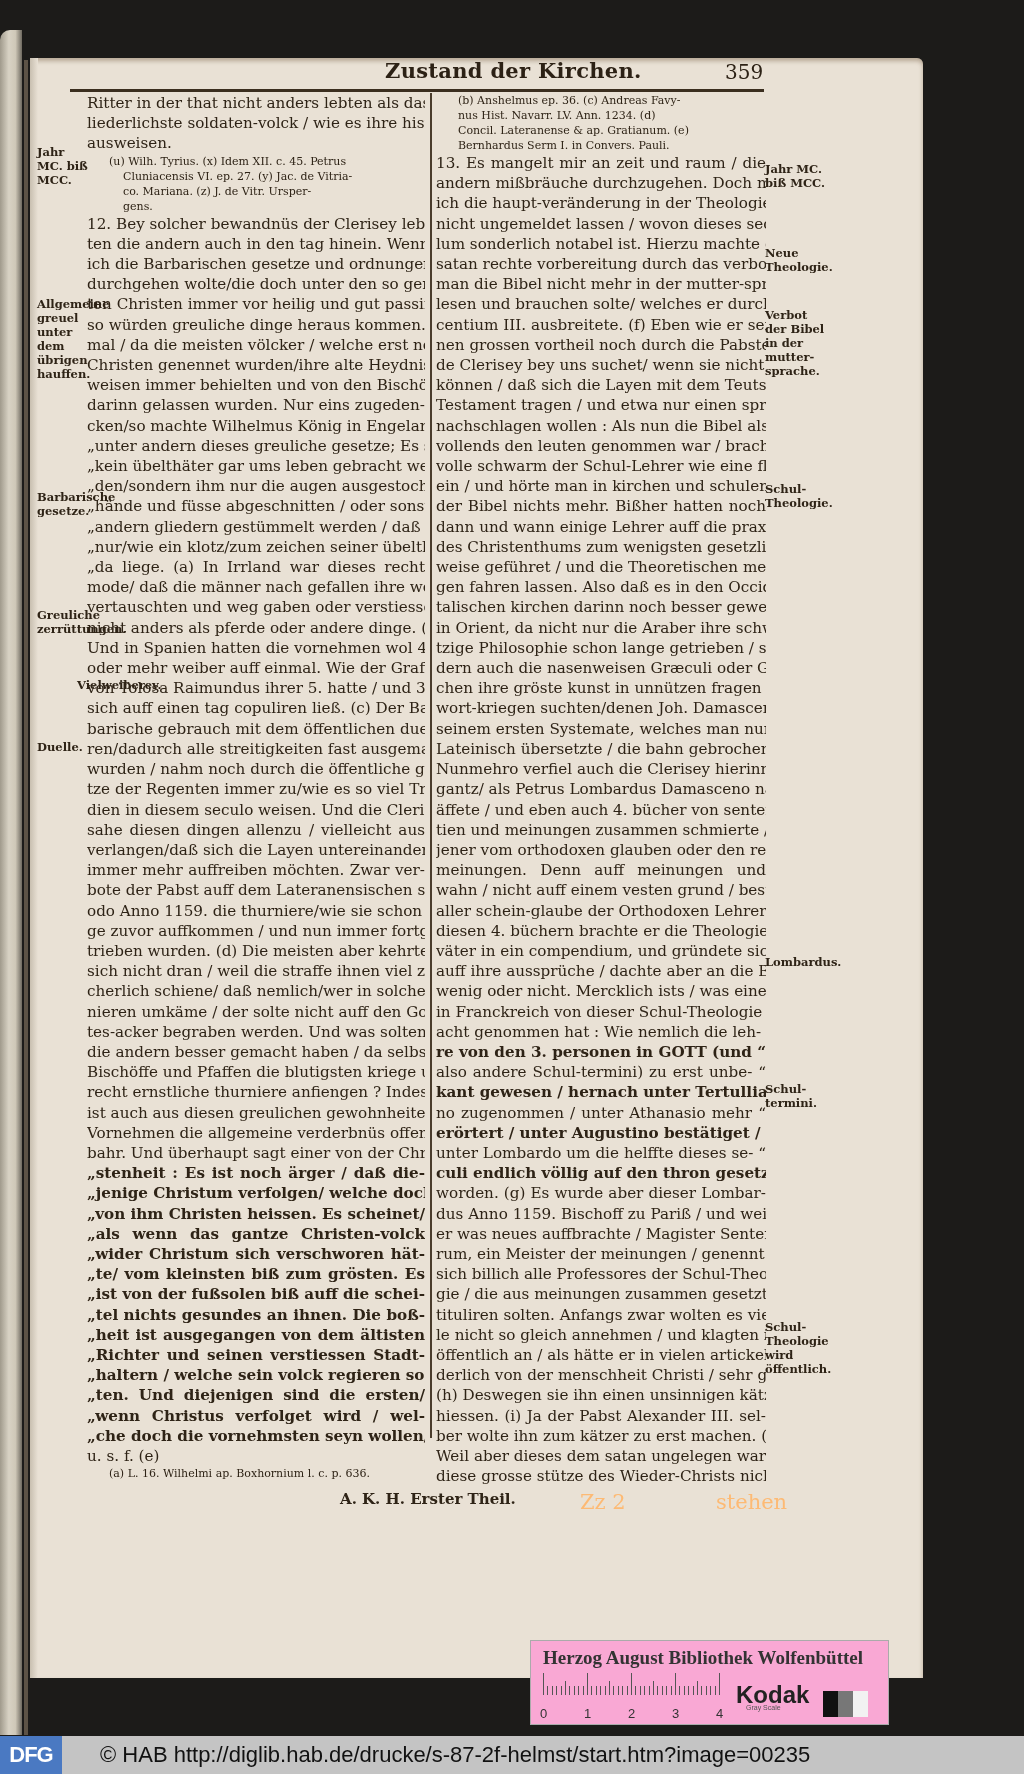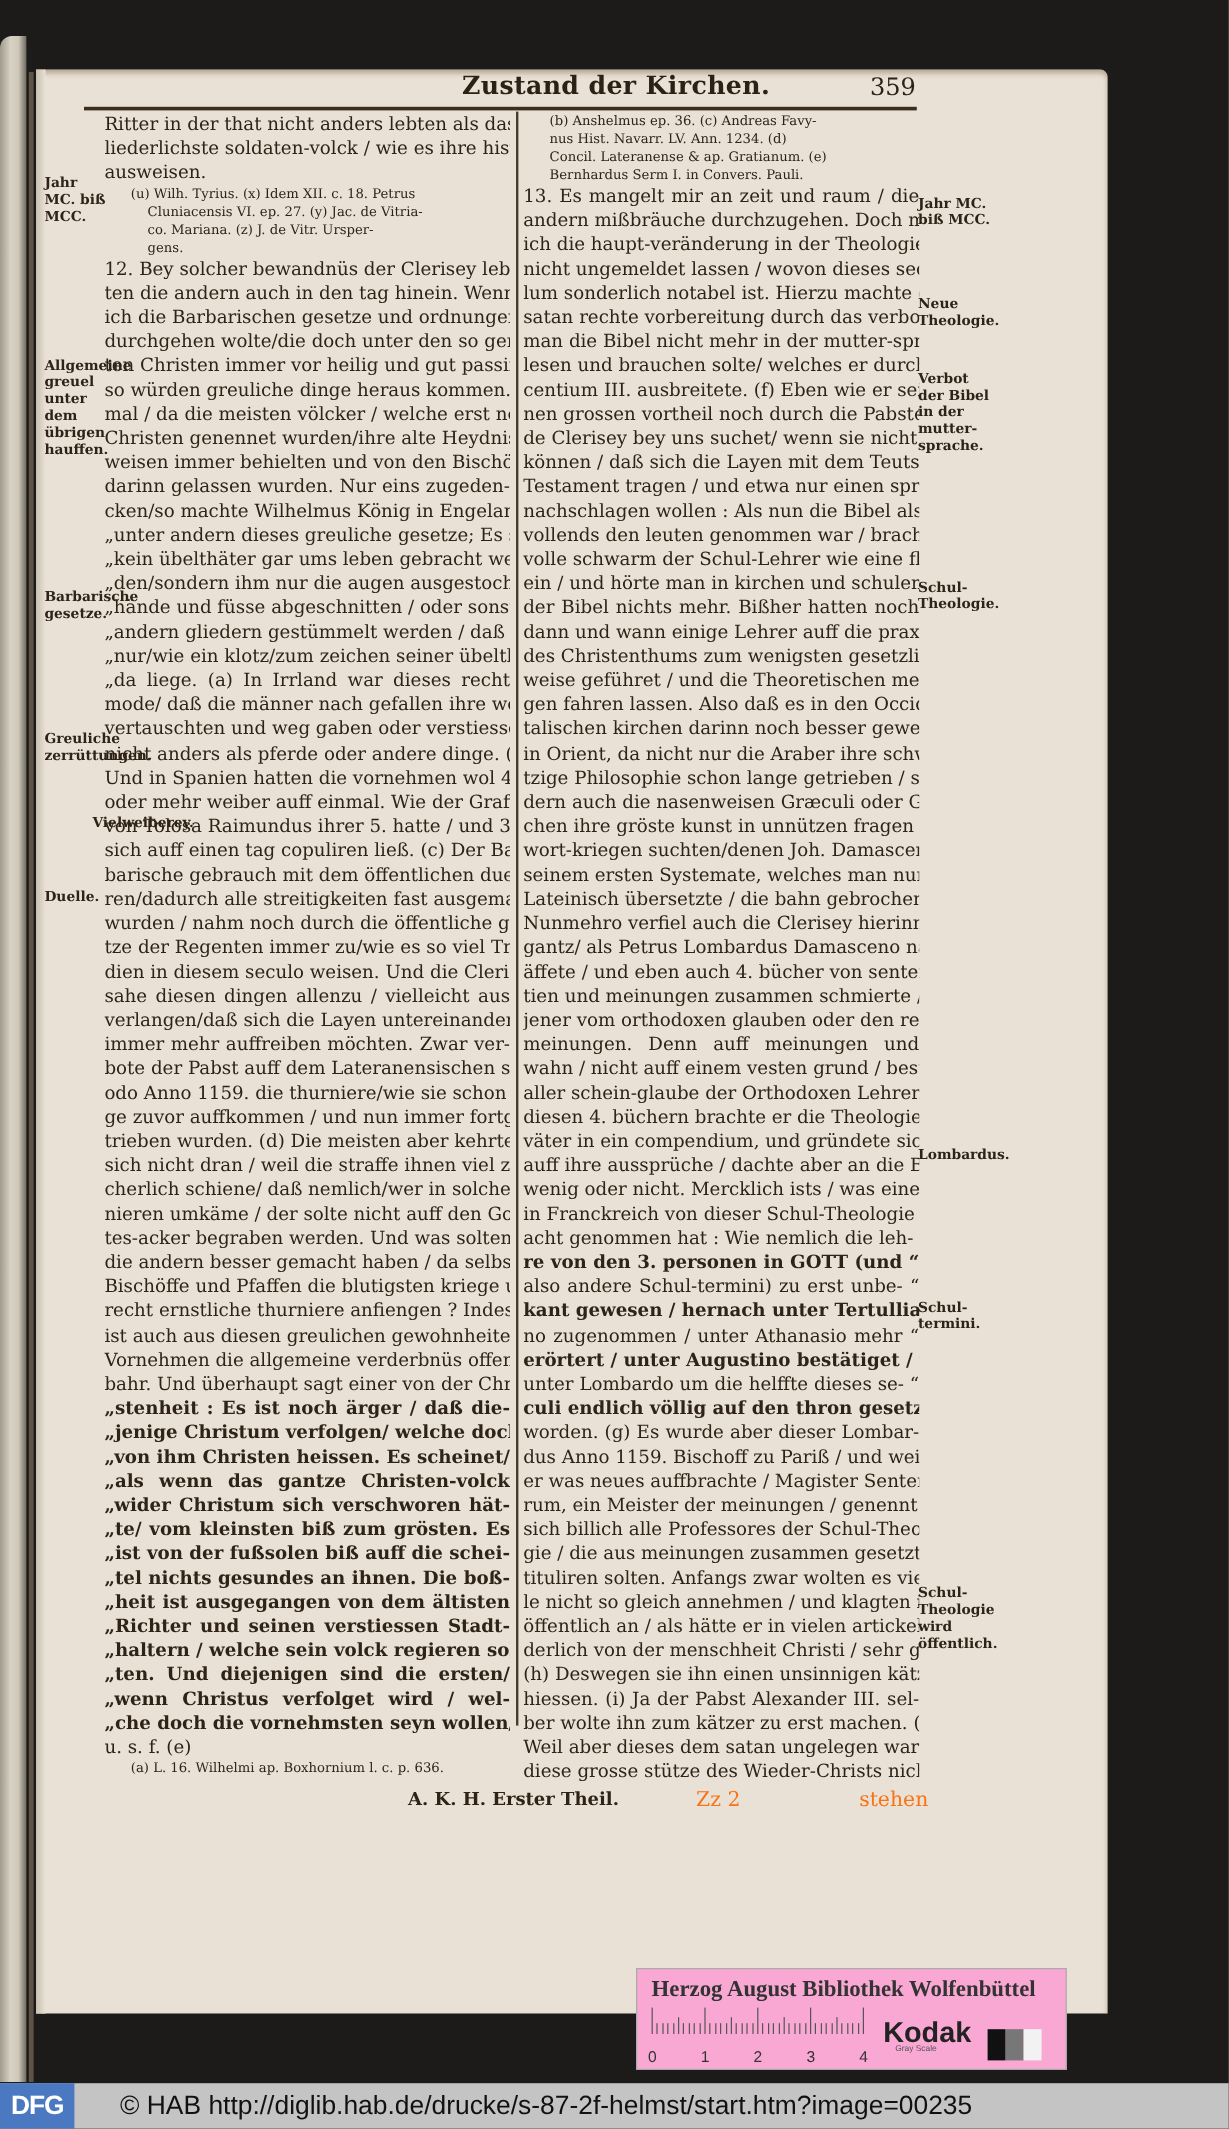--- a/index.html
+++ b/index.html
@@ -17,21 +17,21 @@
   .col-divider { position:absolute; left:430px; top:93px; width:1.5px; height:1345px; background:#4a3c2c; }
   .line { white-space:nowrap; overflow:hidden; text-align:justify; text-align-last:justify; }
   .line.last { text-align-last:left; }
   .fn { font-size:11px; line-height:15px; padding-left:22px; }
   .fn.cont { padding-left:36px; }
   .bold { font-weight:bold; }
   .margin-note { position:absolute; font-family:"DejaVu Serif", serif; font-size:11.5px; line-height:14px; color:#2e2316; font-weight:bold; }
   .mn-left { left:37px; width:52px; }
   .mn-right { left:765px; width:66px; }
   .sig { position:absolute; font-size:15px; font-weight:bold; color:#2e2316; }
-  .catch { position:absolute; font-size:17px; color:#f97316; }
+  .catch { position:absolute; font-size:21px; color:#fdba74; }
   .scale-card { position:absolute; left:530px; top:1640px; width:357px; height:83px; background:#f9a8d4; border:1px solid #aaa; }
   .scale-title { position:absolute; left:12px; top:6px; font-family:"Liberation Serif", serif; font-weight:bold; font-size:19px; color:#333; white-space:nowrap; }
   .ruler { position:absolute; left:12px; top:36px; width:176px; height:28px; }
   .tick { position:absolute; bottom:10px; width:1px; background:#555; }
   .ruler-num { position:absolute; top:29px; font-family:"Liberation Sans", sans-serif; font-size:13px; color:#333; }
   .kodak { position:absolute; left:205px; top:40px; font-family:"Liberation Sans", sans-serif; font-weight:bold; font-size:24px; color:#222; }
   .kodak-sub { position:absolute; left:215px; top:63px; font-family:"Liberation Sans", sans-serif; font-size:7px; color:#555; }
   .patch { position:absolute; top:50px; width:15px; height:26px; }
   .footer-bar { position:absolute; left:0; top:1736px; width:1024px; height:38px; background:#c4c4c4; }
   .dfg { position:absolute; left:0; top:1736px; width:62px; height:38px; background:#4a79c2; color:#fff; font-family:"Liberation Sans", sans-serif; font-weight:bold; font-size:22px; line-height:38px; text-align:center; letter-spacing:-1px; }
@@ -46,21 +46,21 @@
 <div class="page"></div>
 
 <div class="running-head">Zustand der Kirchen.</div>
 <div class="page-number">359</div>
 <div class="head-rule"></div>
 
 <div class="col col-left" id="col-left">
     <div class="line">Ritter in der that nicht anders lebten als das</div>
     <div class="line">liederlichste soldaten-volck / wie es ihre historien</div>
     <div class="line last">ausweisen.</div>
-    <div class="line fn last">(u) Wilh. Tyrius.   (x) Idem XII. c. 18.   Petrus</div>
+    <div class="line fn last">(u) Wilh. Tyrius.   (x) Idem XII. c. 45.   Petrus</div>
     <div class="line fn cont last">Cluniacensis VI. ep. 27.   (y) Jac. de Vitria-</div>
     <div class="line fn cont last">co. Mariana.   (z)   J. de Vitr. Ursper-</div>
     <div class="line fn cont last">gens.</div>
     <div class="line">12. Bey solcher bewandnüs der Clerisey leb-</div>
     <div class="line">ten die andern auch in den tag hinein.   Wenn</div>
     <div class="line">ich die Barbarischen gesetze und ordnungen</div>
     <div class="line">durchgehen wolte/die doch unter den so genann-</div>
     <div class="line">ten Christen immer vor heilig und gut passirten/</div>
     <div class="line">so würden greuliche dinge heraus kommen. Zu-</div>
     <div class="line">mal / da die meisten völcker / welche erst neulich</div>

